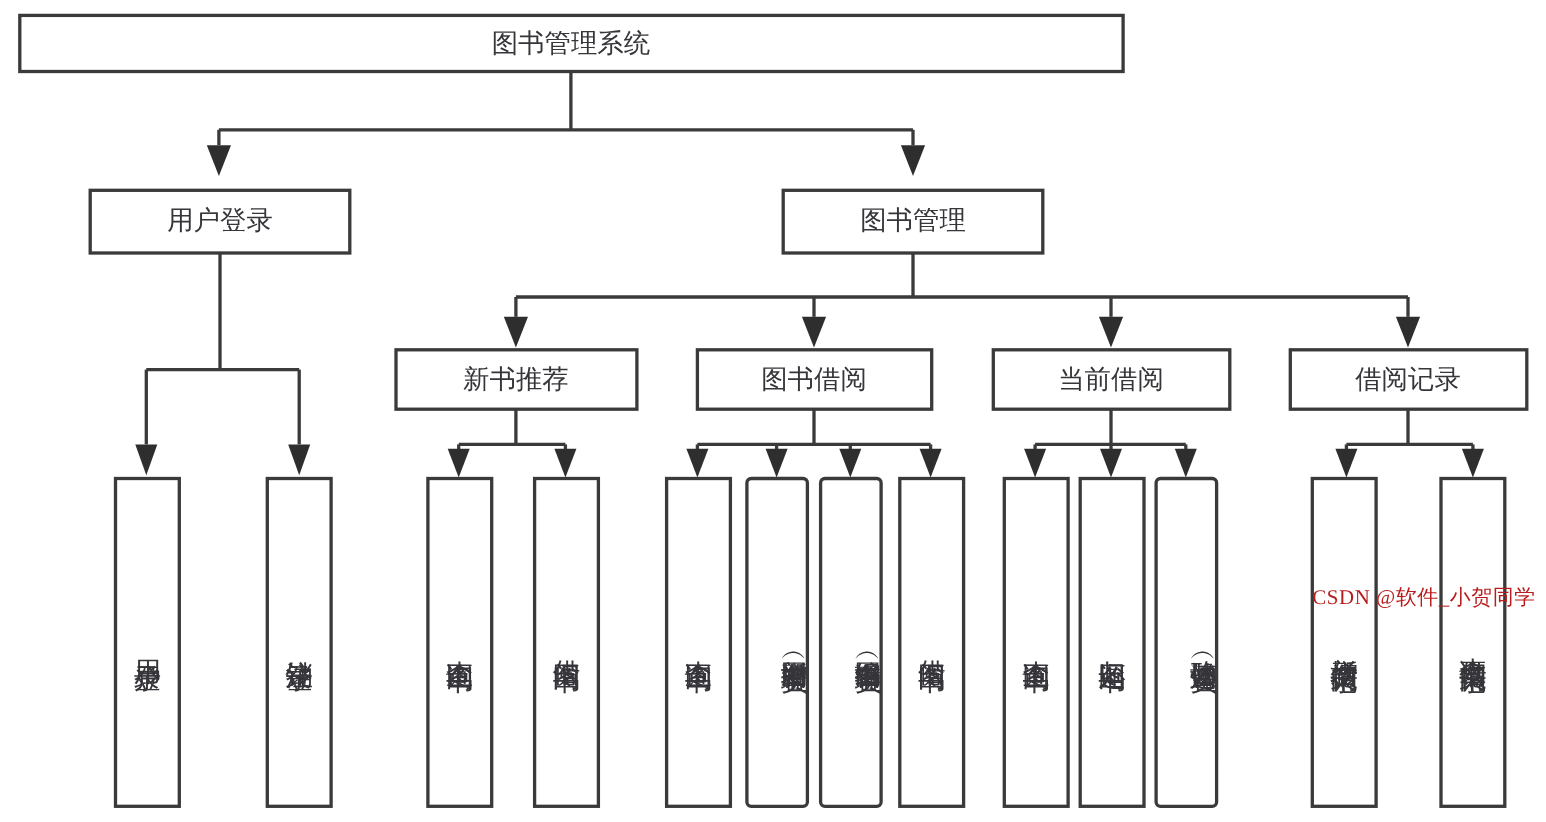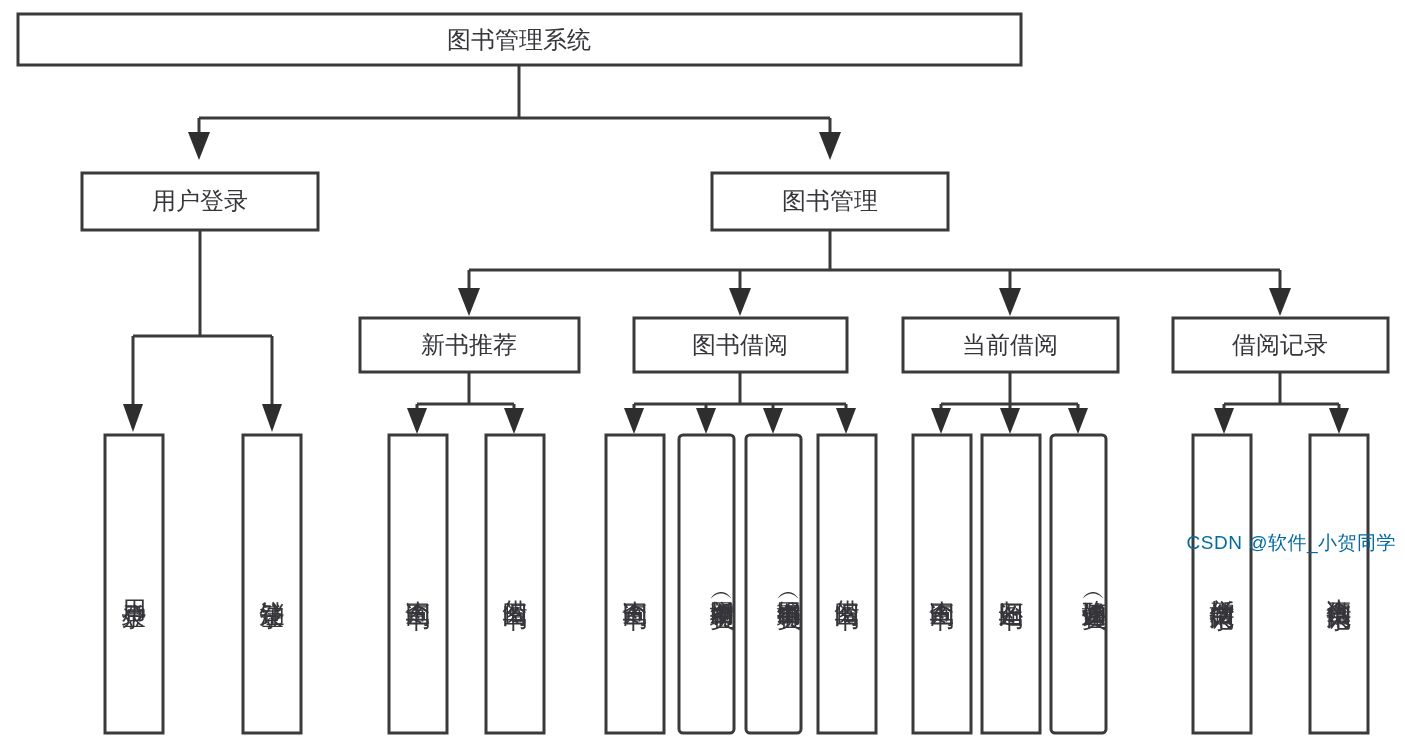--- a/index.html
+++ b/index.html
@@ -71,23 +71,23 @@
     pointer-events: none;
   }
   .vlabel.small {
     font-size: 24px;
     letter-spacing: 1px;
   }
   .watermark {
     position: absolute;
     right: 9px;
     bottom: 4px;
-    font-family: Liberation Sans, sans-serif;
+    font-family: Liberation Serif, serif;
     font-size: 19px;
-    color: #0369a1;
+    color: #b91c1c;
     letter-spacing: 0.5px;
     white-space: nowrap;
   }
 </style>
 </head>
 <body>
 
 <div id="diagram-root">
 
   <svg id="tree-svg" viewBox="0 0 1405 747">

